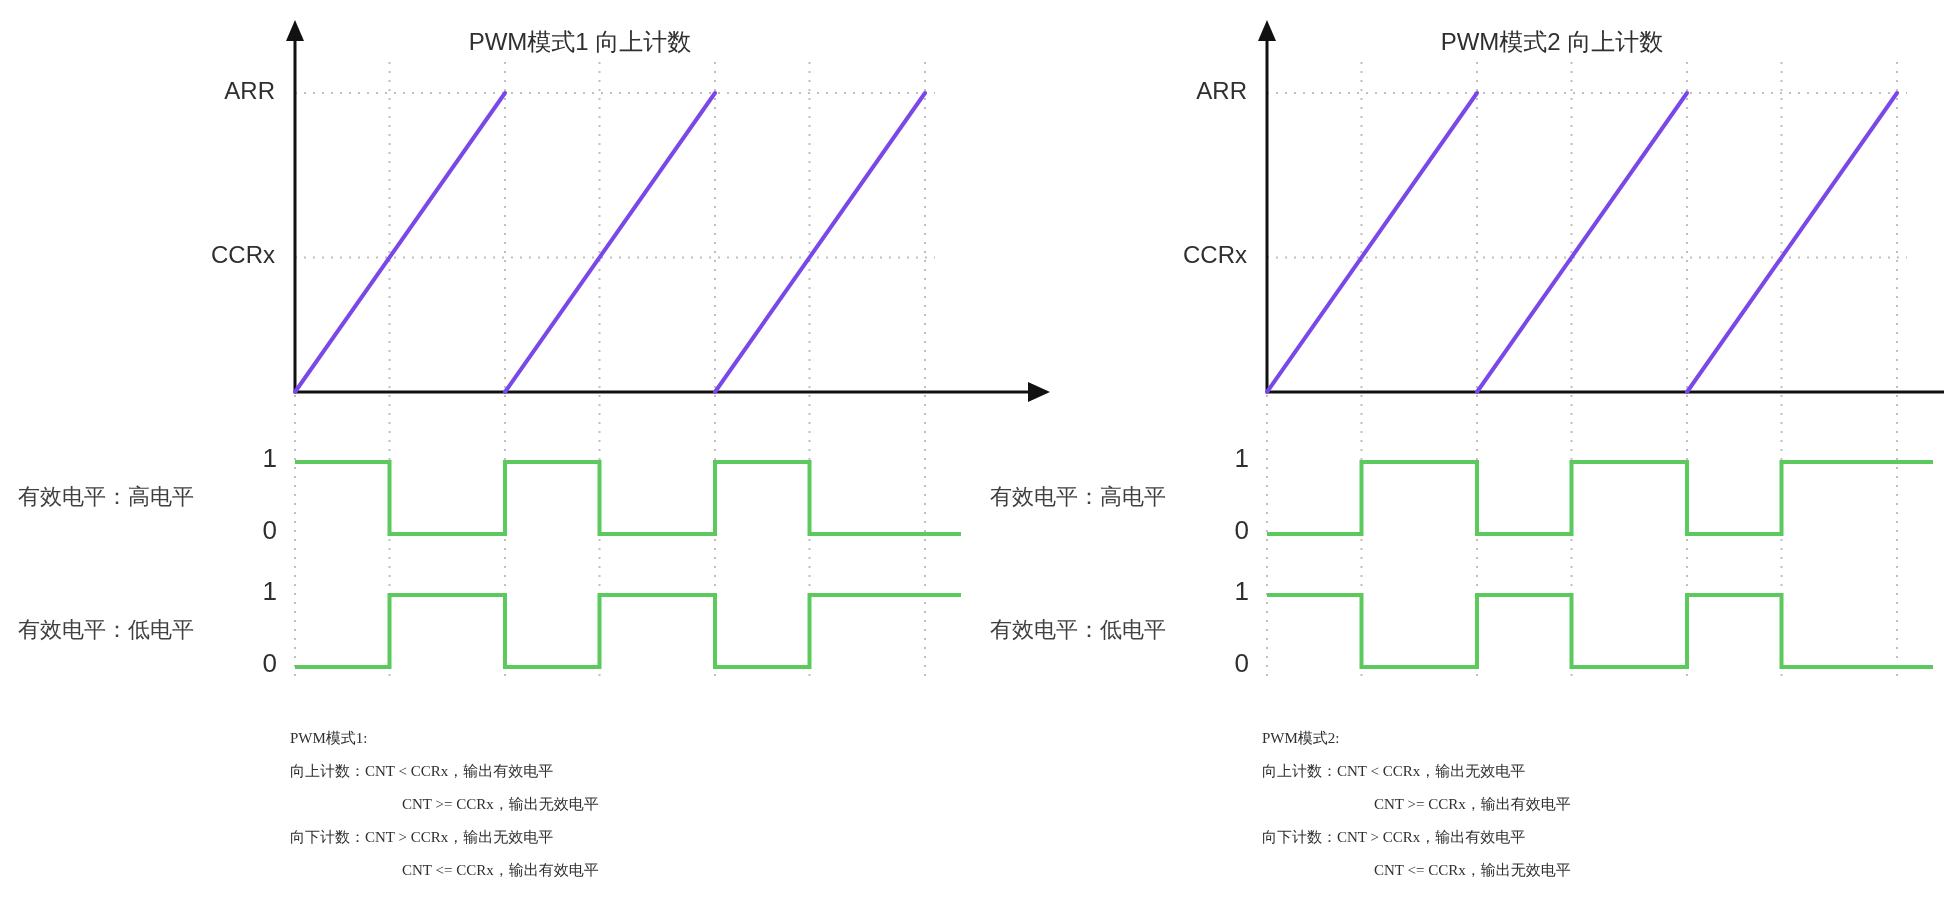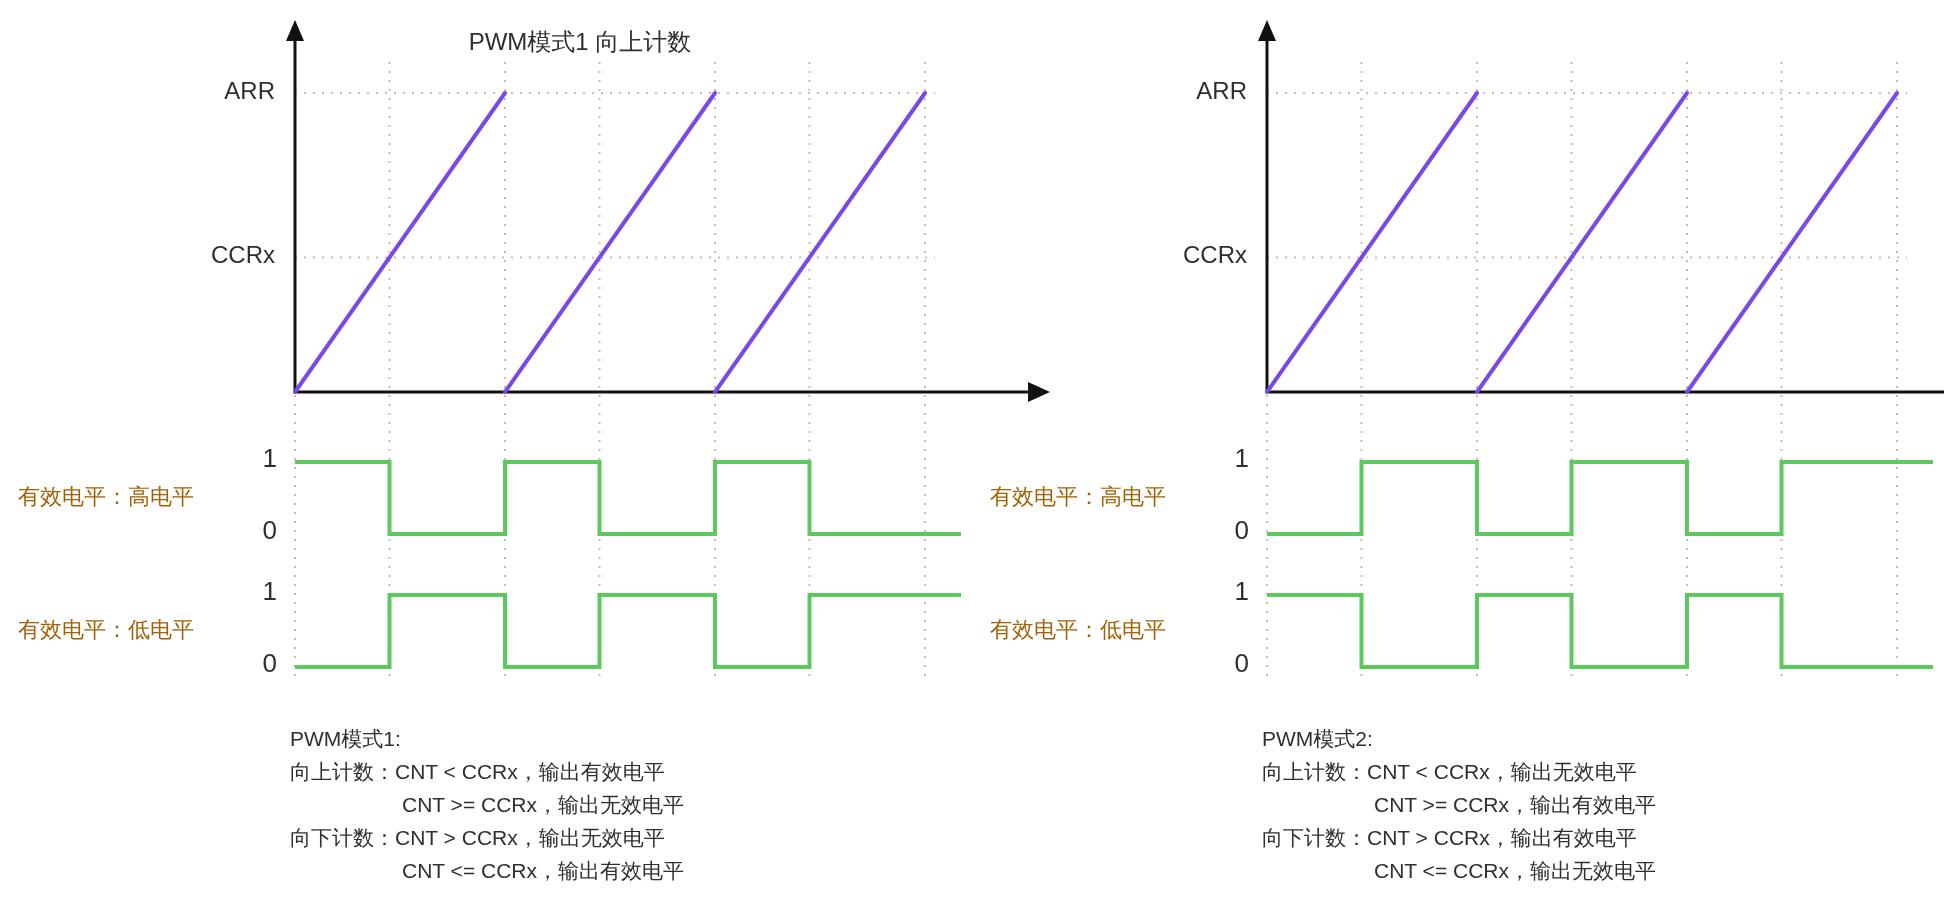--- a/index.html
+++ b/index.html
@@ -52,39 +52,40 @@
   .axis-label {
     position: absolute;
     font-size: 24px;
     color: #2f2f2f;
     text-align: left;
     white-space: nowrap;
   }
   .row-label {
     position: absolute;
     font-size: 22px;
-    color: #a16207;
+    color: #404040;
     white-space: nowrap;
     text-align: left;
   }
   .level-label {
     position: absolute;
     font-size: 26px;
     color: #2f2f2f;
     text-align: right;
     width: 40px;
     white-space: nowrap;
   }
 
   .notes {
     position: absolute;
-    font-size: 21px;
+    font-size: 15px;
     line-height: 33px;
     color: #2f2f2f;
     white-space: pre;
+    font-family: Liberation Serif, serif;
   }
   .notes .indent { padding-left: 112px; display: inline-block; }
   .note-line { white-space: nowrap; }
 </style>
 </head>
 <body>
 
 <div class="page">
 
   <div class="panel" id="panel-left">
@@ -119,20 +120,21 @@
         <line x1="505" y1="392" x2="715" y2="93" stroke="#7b48e8" stroke-width="4" stroke-linecap="round"></line>
         <line x1="715" y1="392" x2="925" y2="93" stroke="#7b48e8" stroke-width="4" stroke-linecap="round"></line>
         <polyline points="295.0,462.0 389.5,462.0 389.5,534.0 505.0,534.0 505.0,462.0 599.5,462.0 599.5,534.0 715.0,534.0 715.0,462.0 809.5,462.0 809.5,534.0 925.0,534.0 961.0,534.0" fill="none" stroke="#5cc95c" stroke-width="4" stroke-linejoin="miter" stroke-linecap="butt"></polyline>
         <polyline points="295.0,667.0 389.5,667.0 389.5,595.0 505.0,595.0 505.0,667.0 599.5,667.0 599.5,595.0 715.0,595.0 715.0,667.0 809.5,667.0 809.5,595.0 925.0,595.0 961.0,595.0" fill="none" stroke="#5cc95c" stroke-width="4" stroke-linejoin="miter" stroke-linecap="butt"></polyline>
       </svg>
 
     <div class="notes" style="left: 290px; top: 722px;"><div class="note-line">PWM模式1:</div><div class="note-line"><span>向上计数：</span><span>CNT &lt; CCRx，输出有效电平</span></div><div class="note-line"><span class="indent"></span><span>CNT &gt;= CCRx，输出无效电平</span></div><div class="note-line"><span>向下计数：</span><span>CNT &gt; CCRx，输出无效电平</span></div><div class="note-line"><span class="indent"></span><span>CNT &lt;= CCRx，输出有效电平</span></div></div>
   </div>
 
   <div class="panel" id="panel-right">
+    <div class="panel-title">PWM模式2 向上计数</div>
 
     <div class="axis-label" style="right: 697px; top: 77px;">ARR</div>
     <div class="axis-label" style="right: 697px; top: 241.45px;">CCRx</div>
 
     <div class="row-label" style="left: 18px; top: 482px;">有效电平：高电平</div>
     <div class="row-label" style="left: 18px; top: 615px;">有效电平：低电平</div>
 
     <div class="level-label" style="left: 237px; top: 443px;">1</div>
     <div class="level-label" style="left: 237px; top: 515px;">0</div>
     <div class="level-label" style="left: 237px; top: 576px;">1</div>

